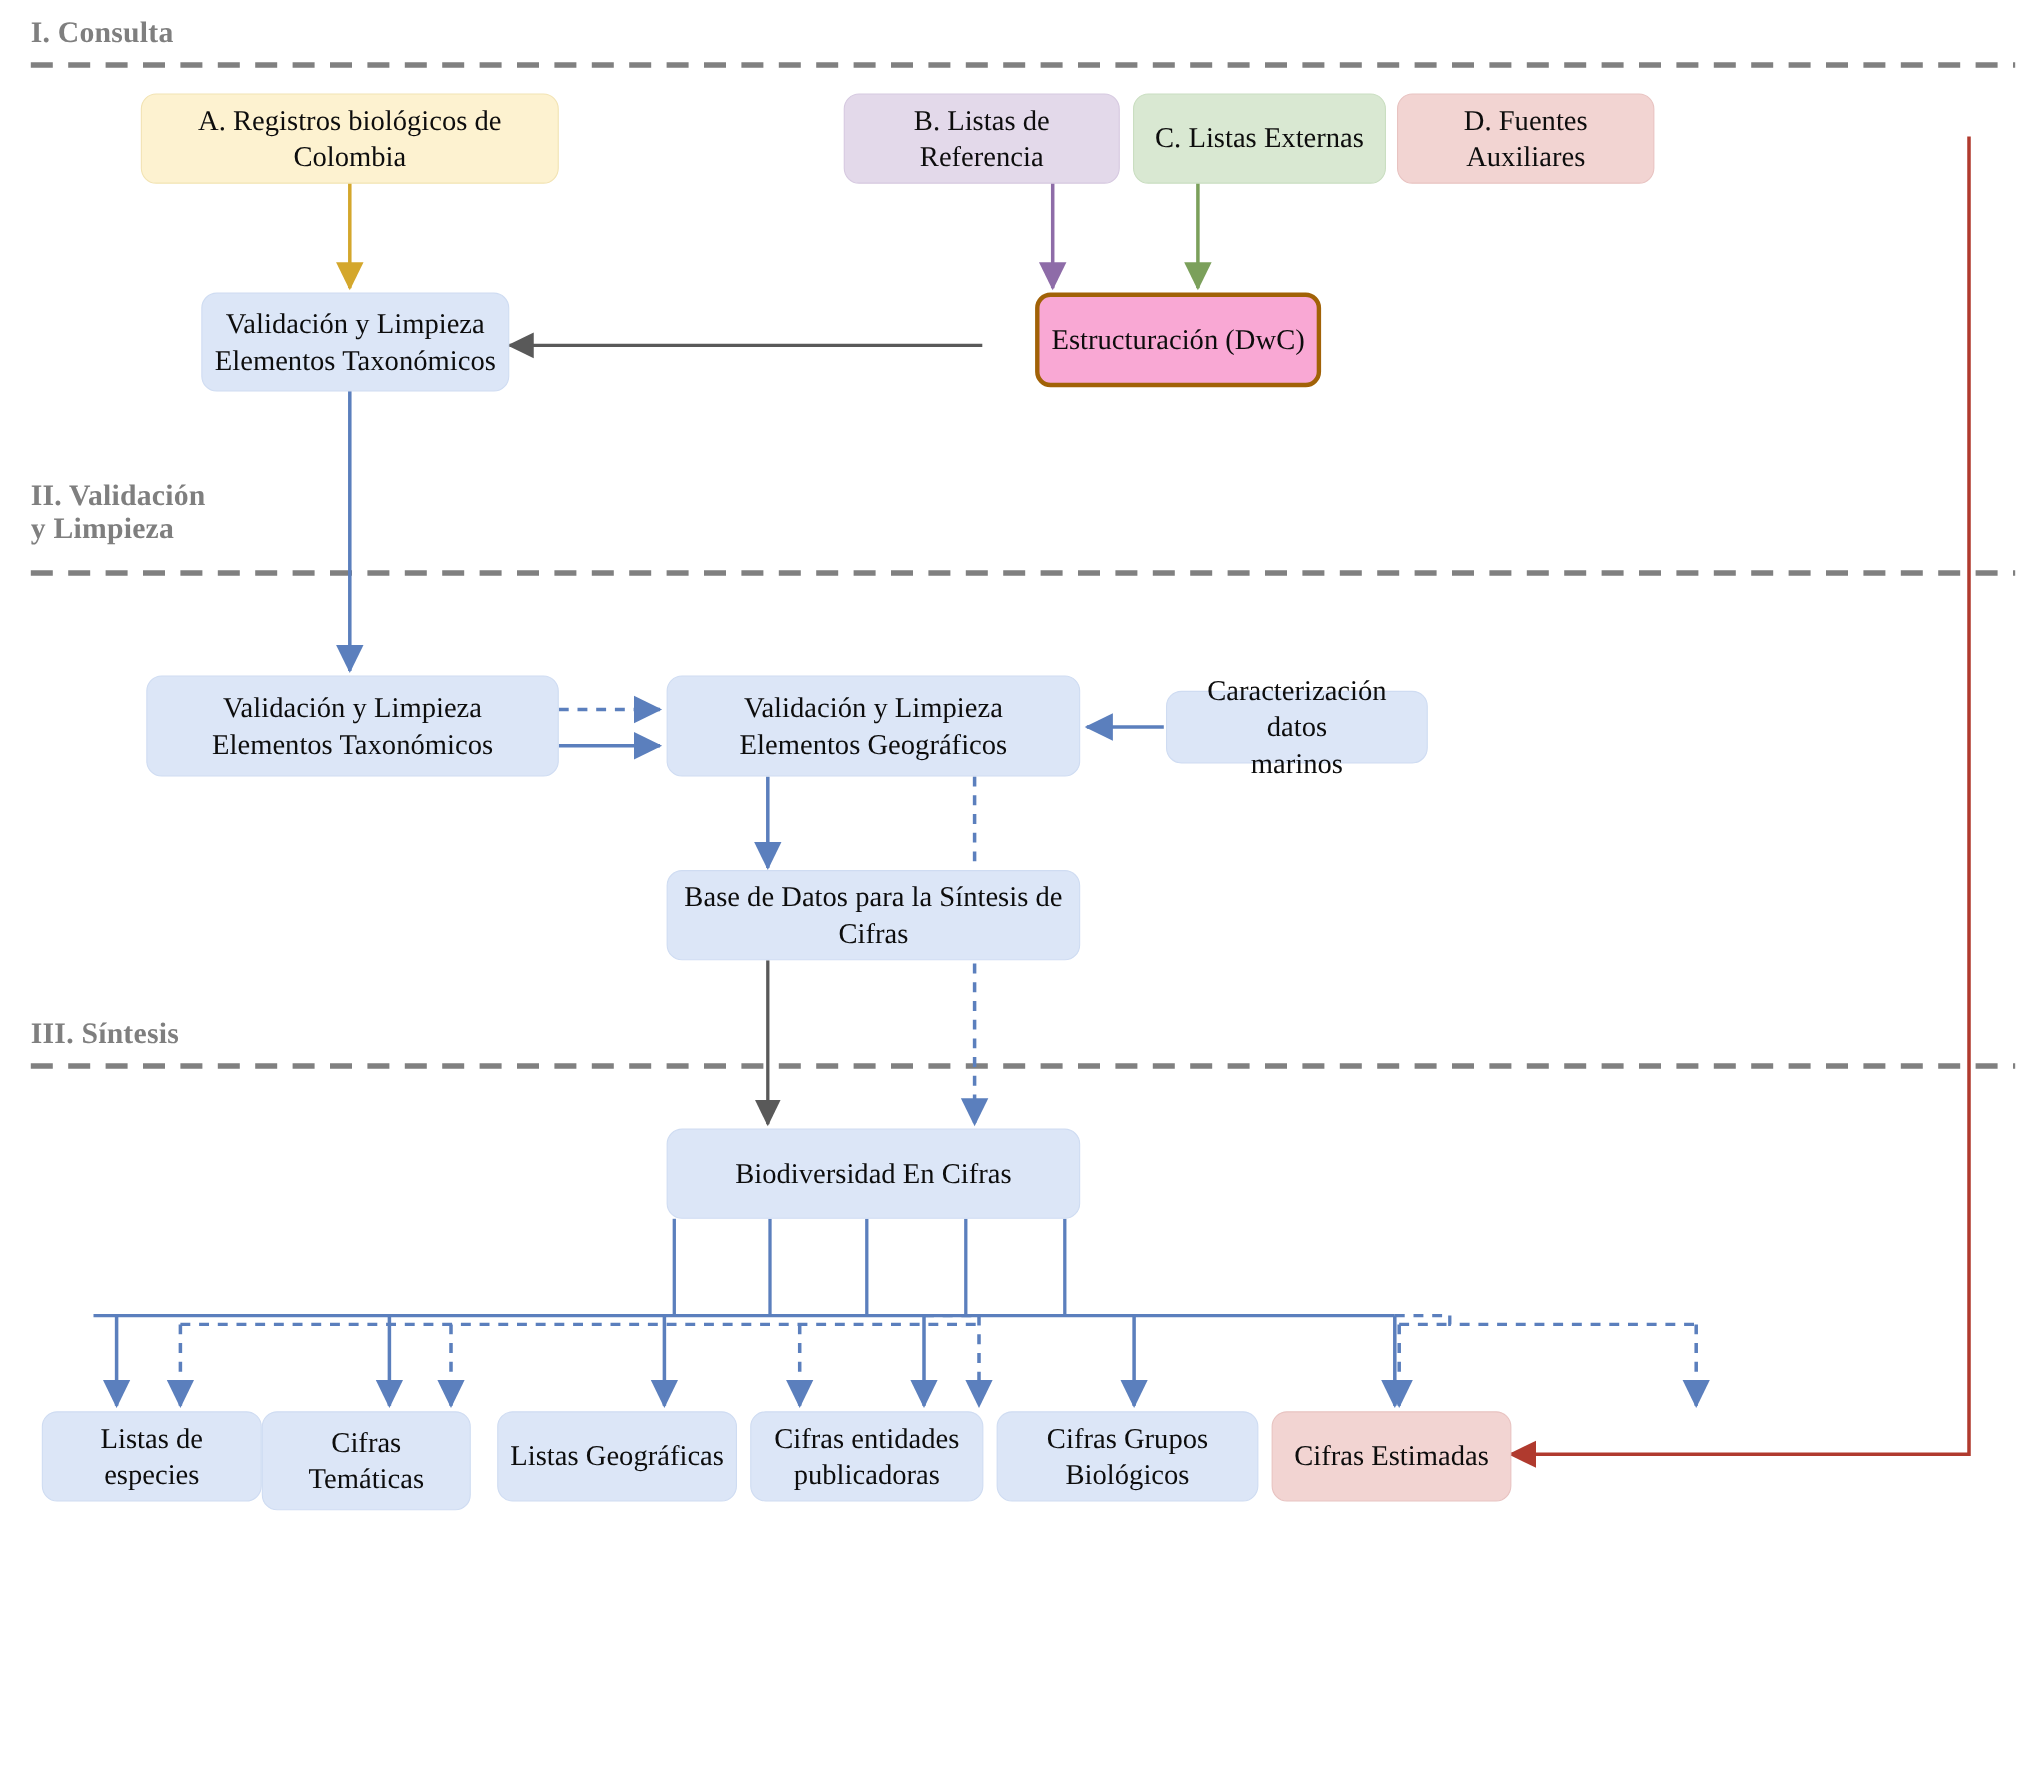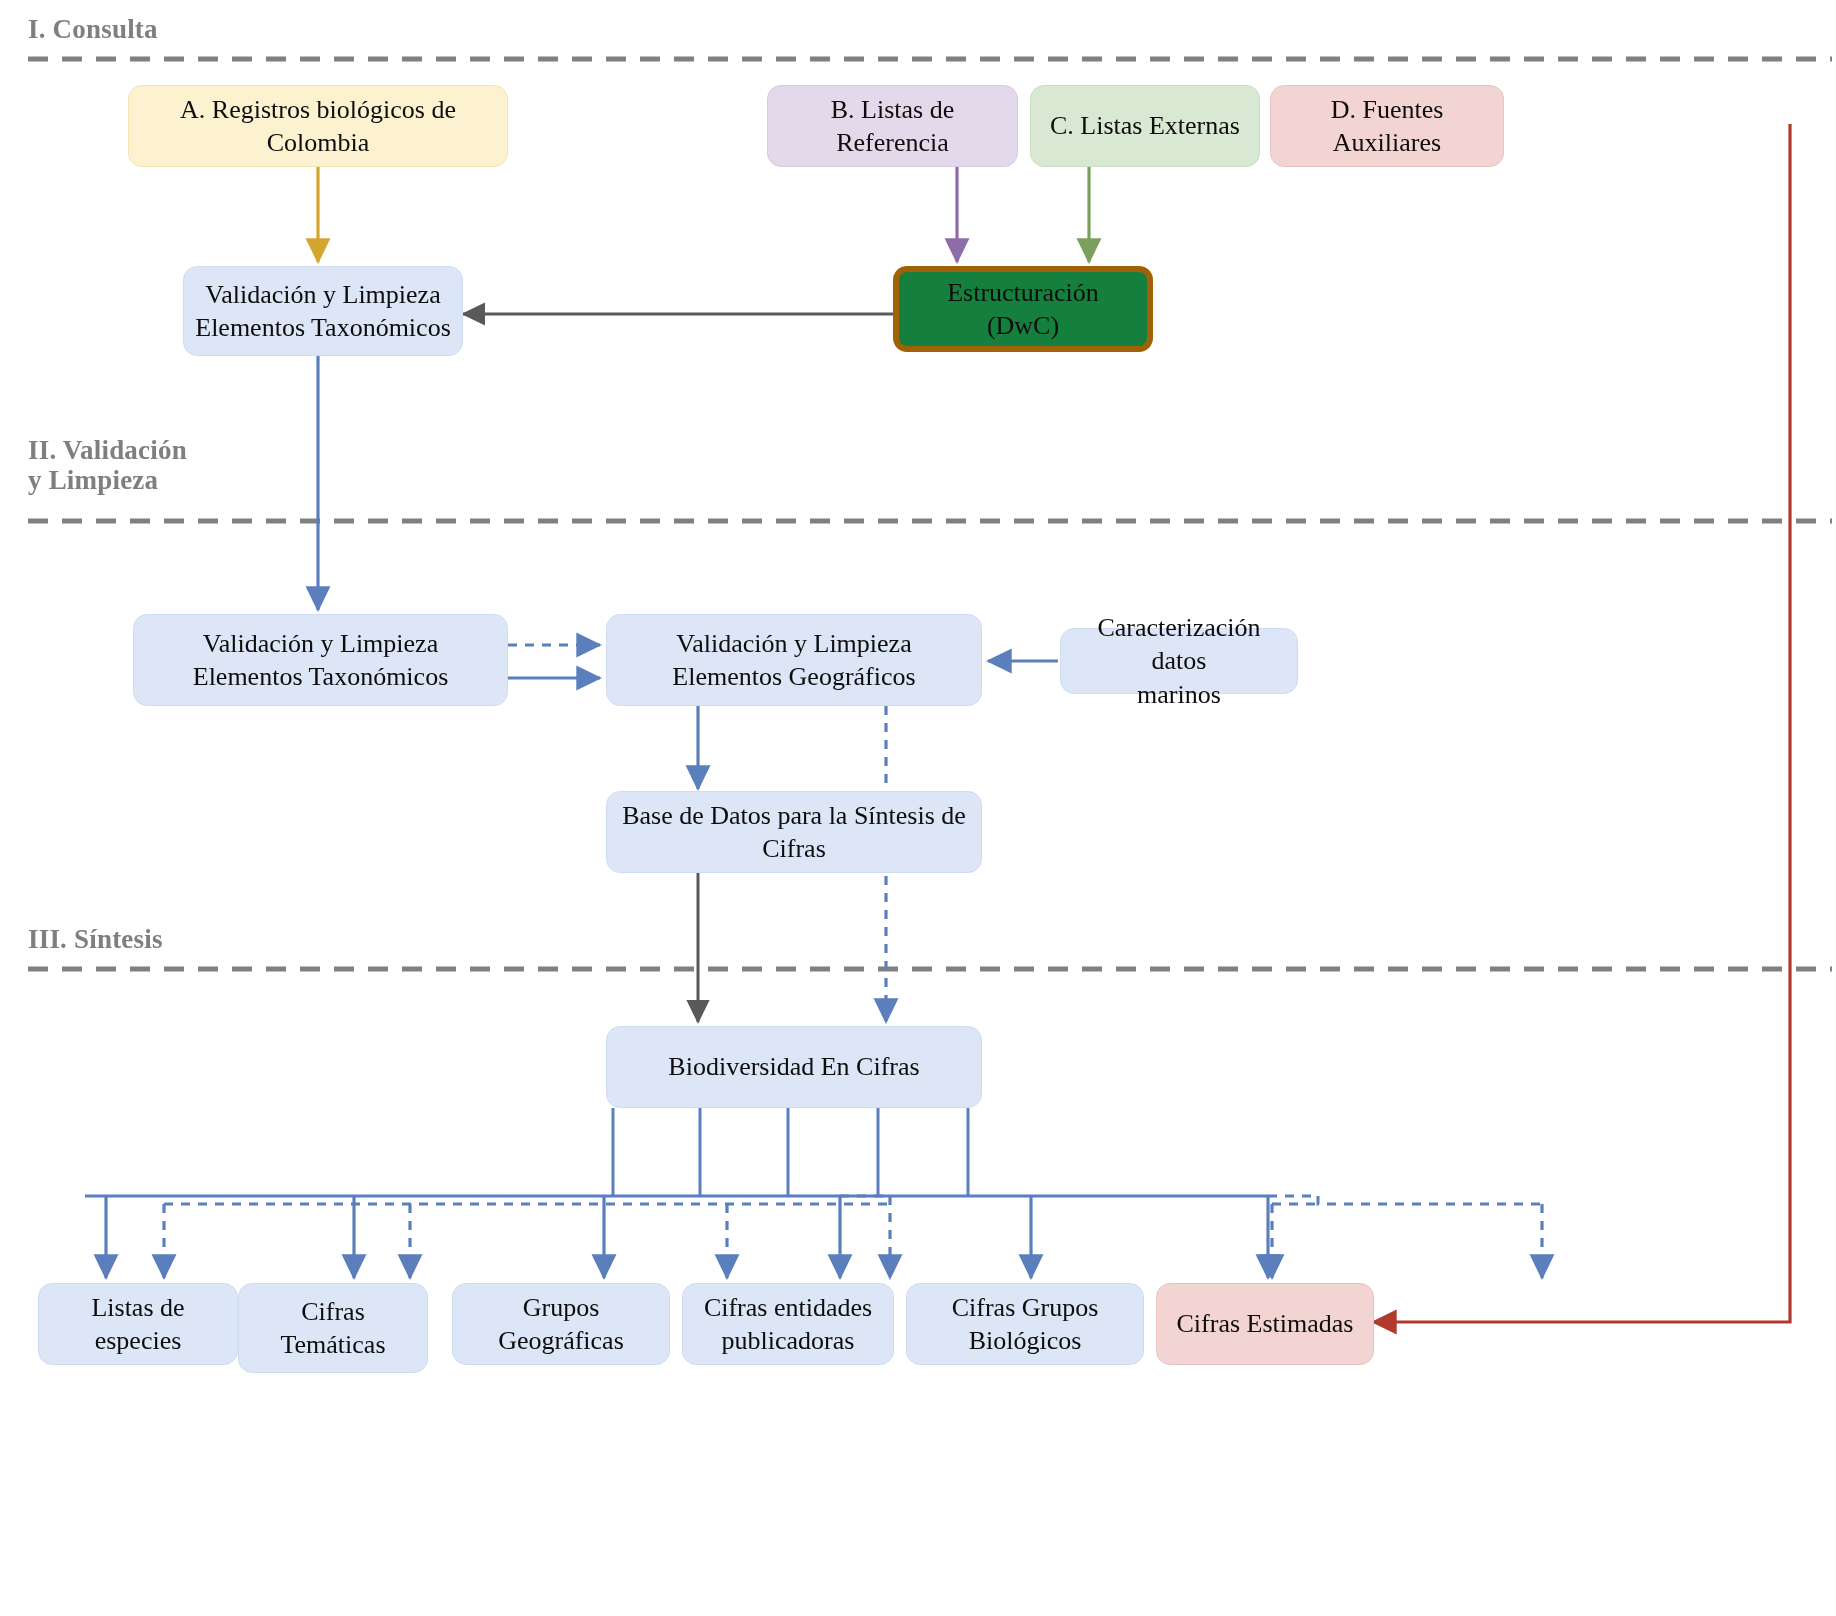--- a/index.html
+++ b/index.html
@@ -32,21 +32,21 @@
     color:#0d0d0d;
     line-height:1.28;
     padding:6px 10px;
     white-space:pre-line;
   }
   .n-yellow{background:#fdf2d0;border:1px solid #f2e3b3;}
   .n-purple{background:#e3d9ea;border:1px solid #d6c9e0;}
   .n-green {background:#d9e8d2;border:1px solid #cadec1;}
   .n-red   {background:#f2d4d2;border:1px solid #e8c3c1;}
   .n-blue  {background:#dce6f7;border:1px solid #cfdcf2;}
-  .n-gray  {background:#15803d;border:6px solid #a16207;}
+  .n-gray  {background:#f9a8d4;border:4px solid #a16207;margin-left:48px;}
 </style>
 </head>
 <body>
 
 <div id="stage">
 
   <svg id="canvas" viewBox="0 0 1836 1616">
     <defs>
       <marker id="ah-blue" markerWidth="9" markerHeight="9" refX="7.4" refY="4.5" orient="auto">
         <path d="M0,0.6 L8,4.5 L0,8.4 Z" fill="#5b7fbd"></path>
@@ -150,20 +150,20 @@
   <div class="node n-blue" style="left:1060px; top:628px; width:238px; height:66px;">Caracterización datos
 marinos</div>
 
   <div class="node n-blue" style="left:606px; top:791px; width:376px; height:82px;text-align:center;">Base de Datos para la Síntesis de
 Cifras</div>
 
   <div class="node n-blue" style="left:606px; top:1026px; width:376px; height:82px;">Biodiversidad En Cifras</div>
 
   <div class="node n-blue" style="left:38px; top:1283px; width:200px; height:82px;">Listas de especies</div>
   <div class="node n-blue" style="left:238px; top:1283px; width:190px; height:90px;">Cifras Temáticas</div>
-  <div class="node n-blue" style="left:452px; top:1283px; width:218px; height:82px;">Grupos Geográficas</div>
+  <div class="node n-blue" style="left:452px; top:1283px; width:218px; height:82px;">Listas Geográficas</div>
   <div class="node n-blue" style="left:682px; top:1283px; width:212px; height:82px;">Cifras entidades
 publicadoras</div>
   <div class="node n-blue" style="left:906px; top:1283px; width:238px; height:82px;">Cifras Grupos
 Biológicos</div>
   <div class="node n-red" style="left:1156px; top:1283px; width:218px; height:82px;">Cifras Estimadas</div>
 
 </div>
 
 </body></html>

